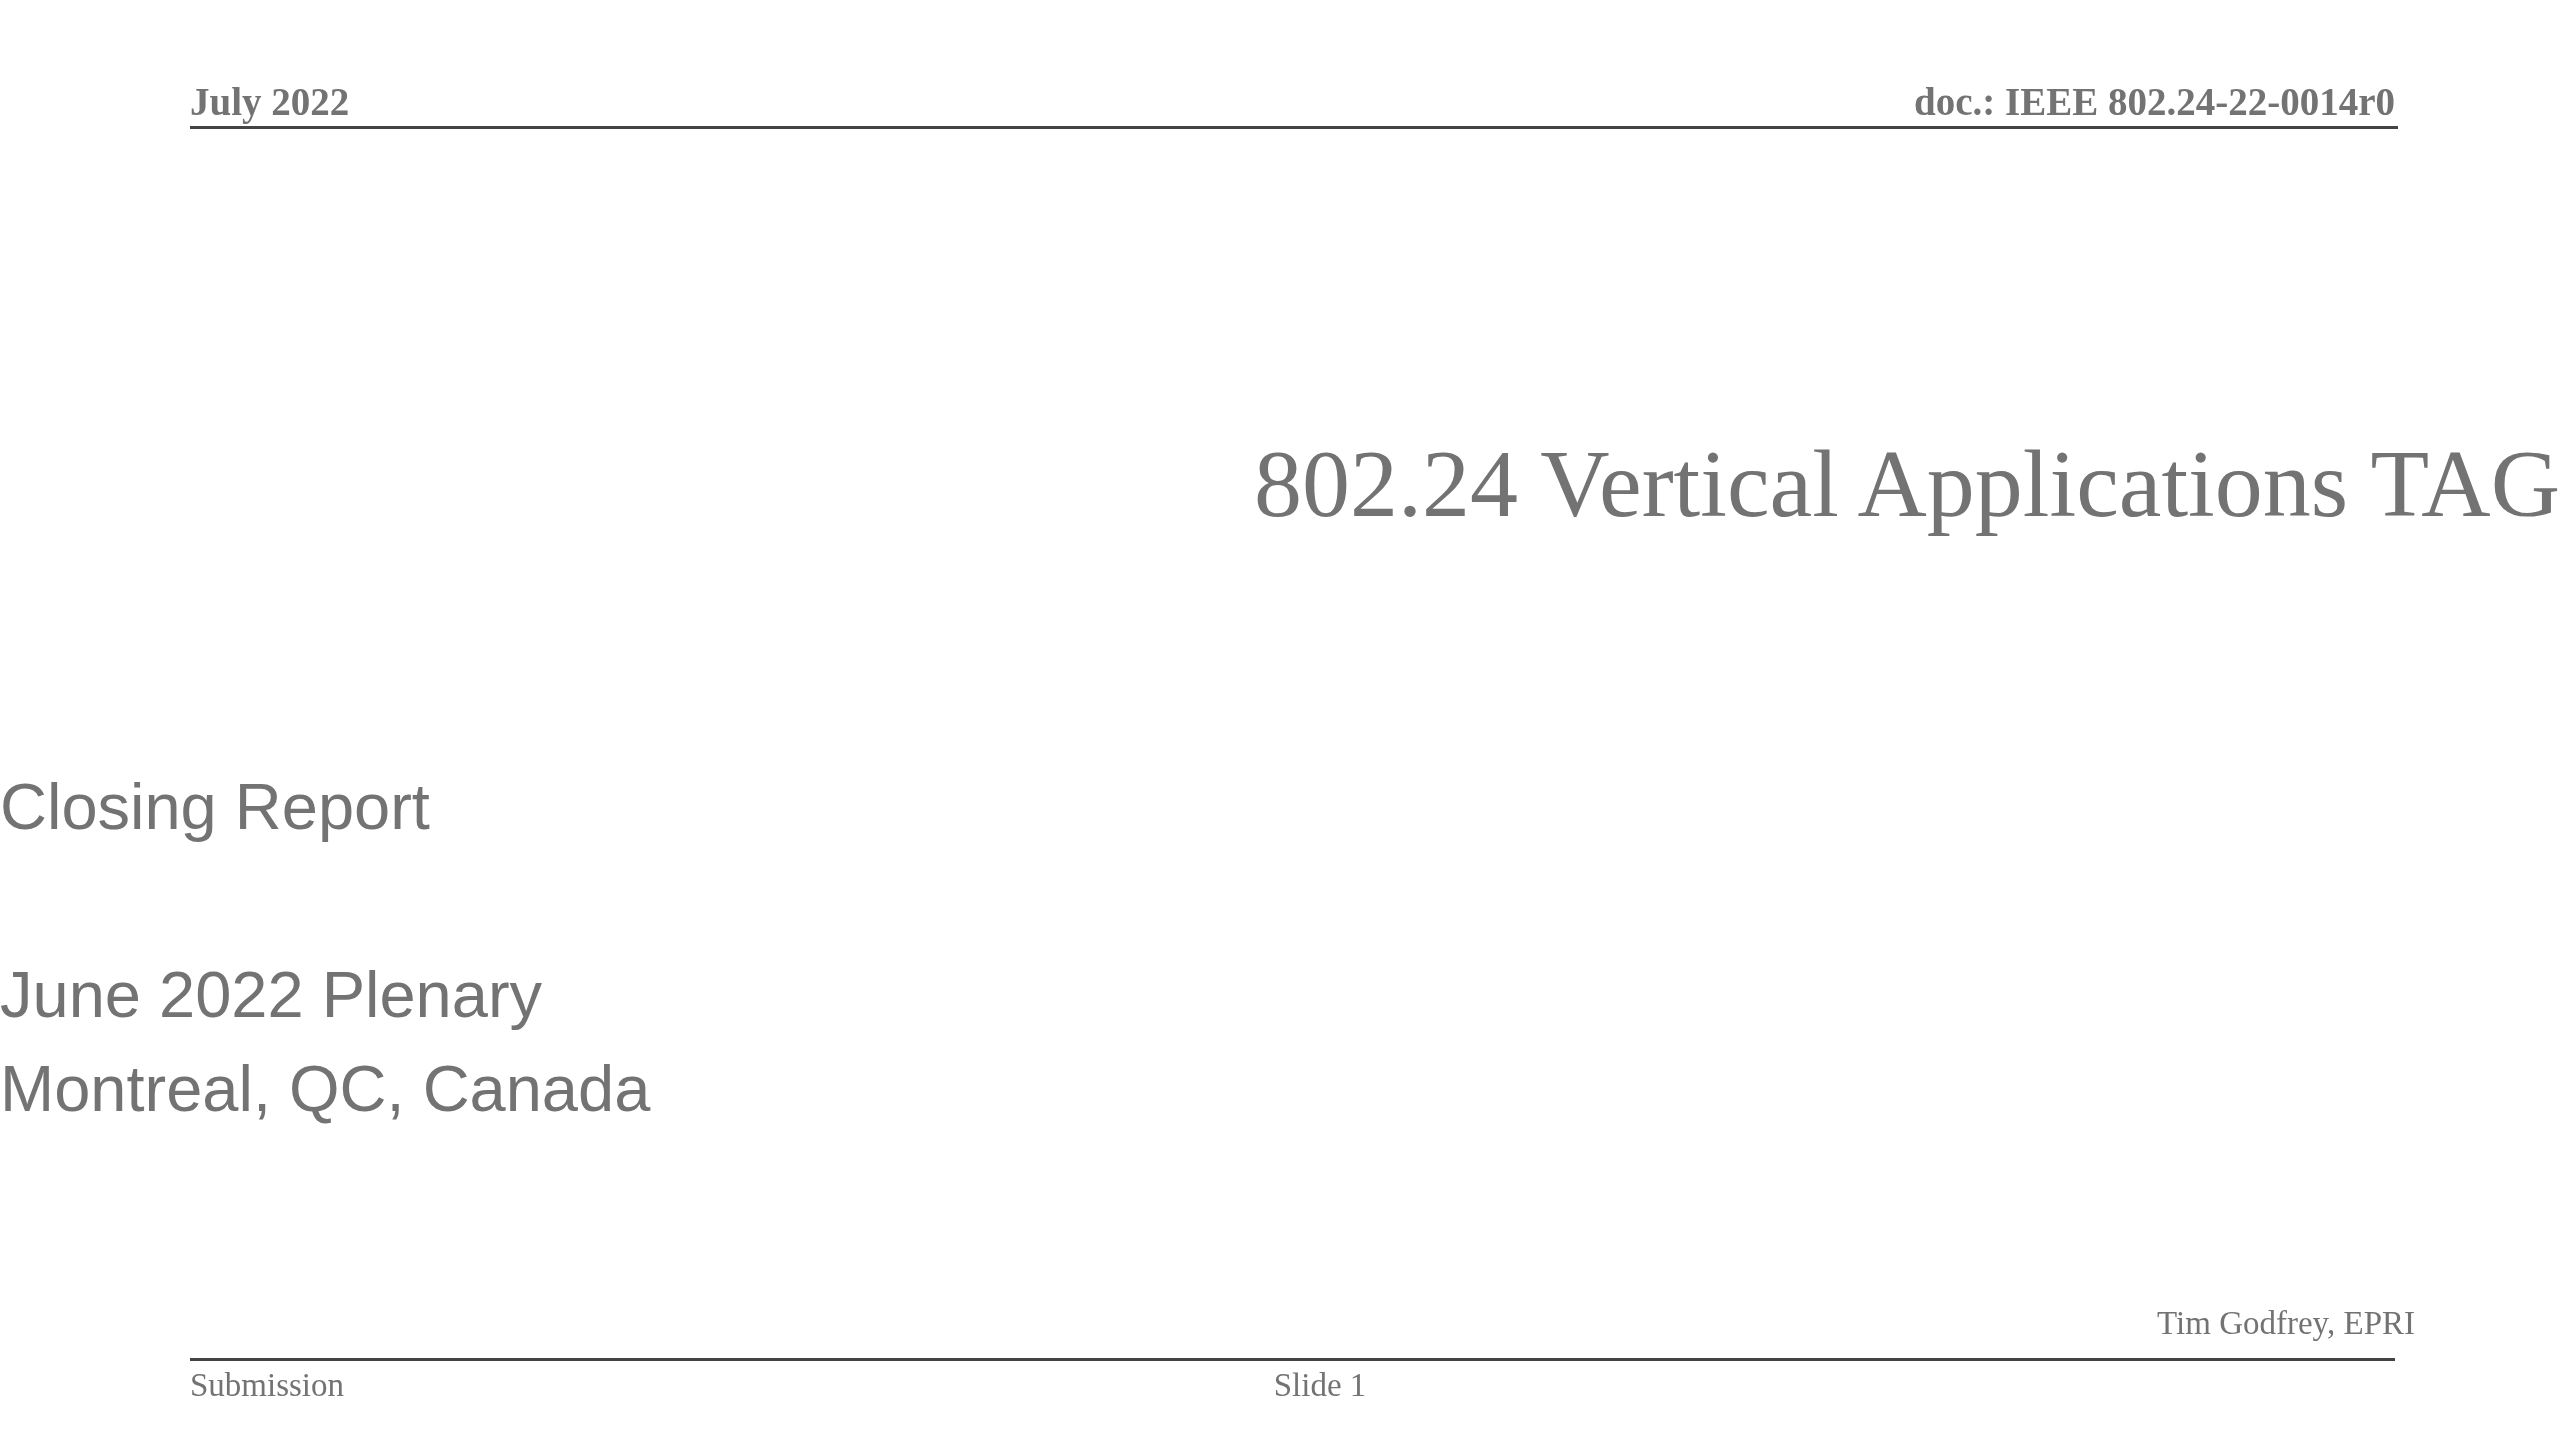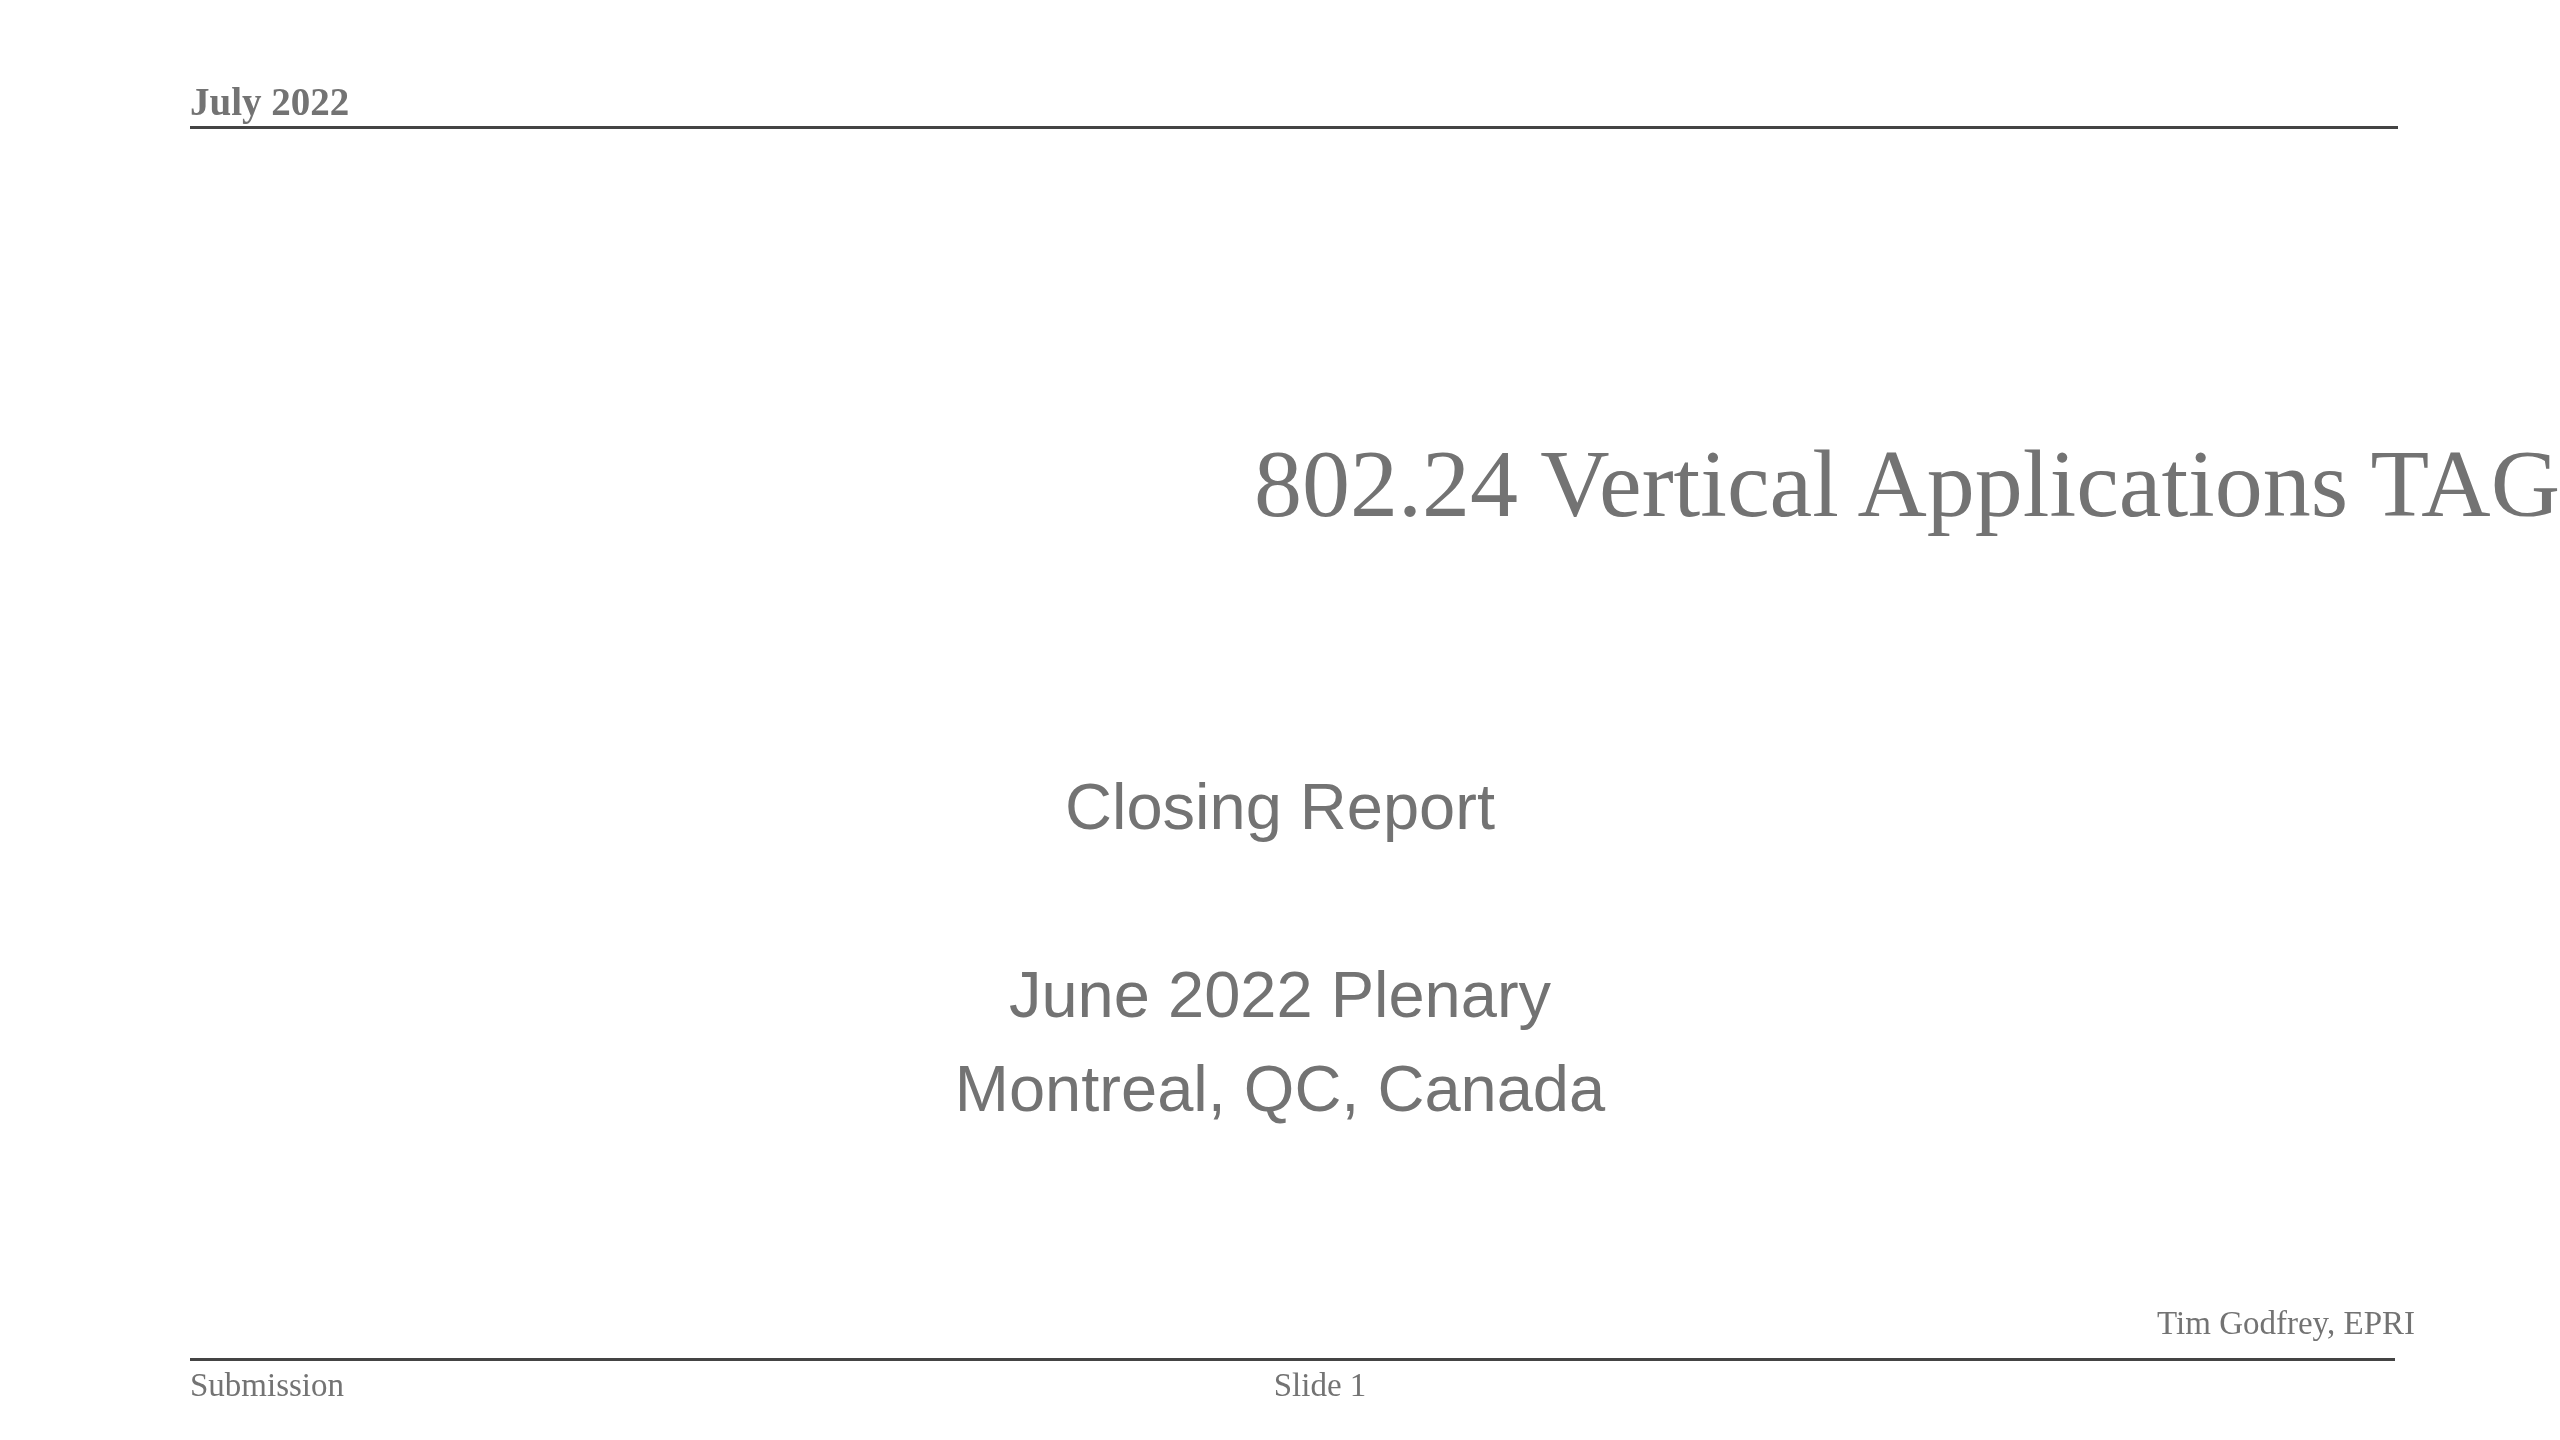--- a/index.html
+++ b/index.html
@@ -57,21 +57,20 @@
     line-height: 1;
     letter-spacing: 0;
     white-space: nowrap;
   }
   
   .subtitle {
     position: absolute;
     left: 0;
     width: 100%;
     top: 760px;
-    text-align: center;
     font-family: "Liberation Sans", sans-serif;
     font-size: 65px;
     line-height: 94px;
     font-weight: normal;
   }
   .subtitle-line {
     white-space: nowrap;
   }
   
   .footer-rule {
@@ -107,20 +106,21 @@
     white-space: nowrap;
   }
 </style>
 </head>
 <body>
 
 <div class="slide" style="background: rgb(255, 255, 255); color: #737373;">
 
   <div class="header-left">July 2022</div>
 
+  <div class="header-right">doc.: IEEE 802.24-22-0014r0</div>
 
   <div class="rule header-rule" style="background: rgb(68, 68, 68);"></div>
 
   <div class="slide-title">802.24 Vertical Applications TAG</div>
 
   <div class="subtitle">
     <div class="subtitle-line">Closing Report</div>
     <div class="subtitle-line">&nbsp;</div>
     <div class="subtitle-line">June 2022 Plenary</div>
     <div class="subtitle-line">Montreal, QC, Canada</div>

